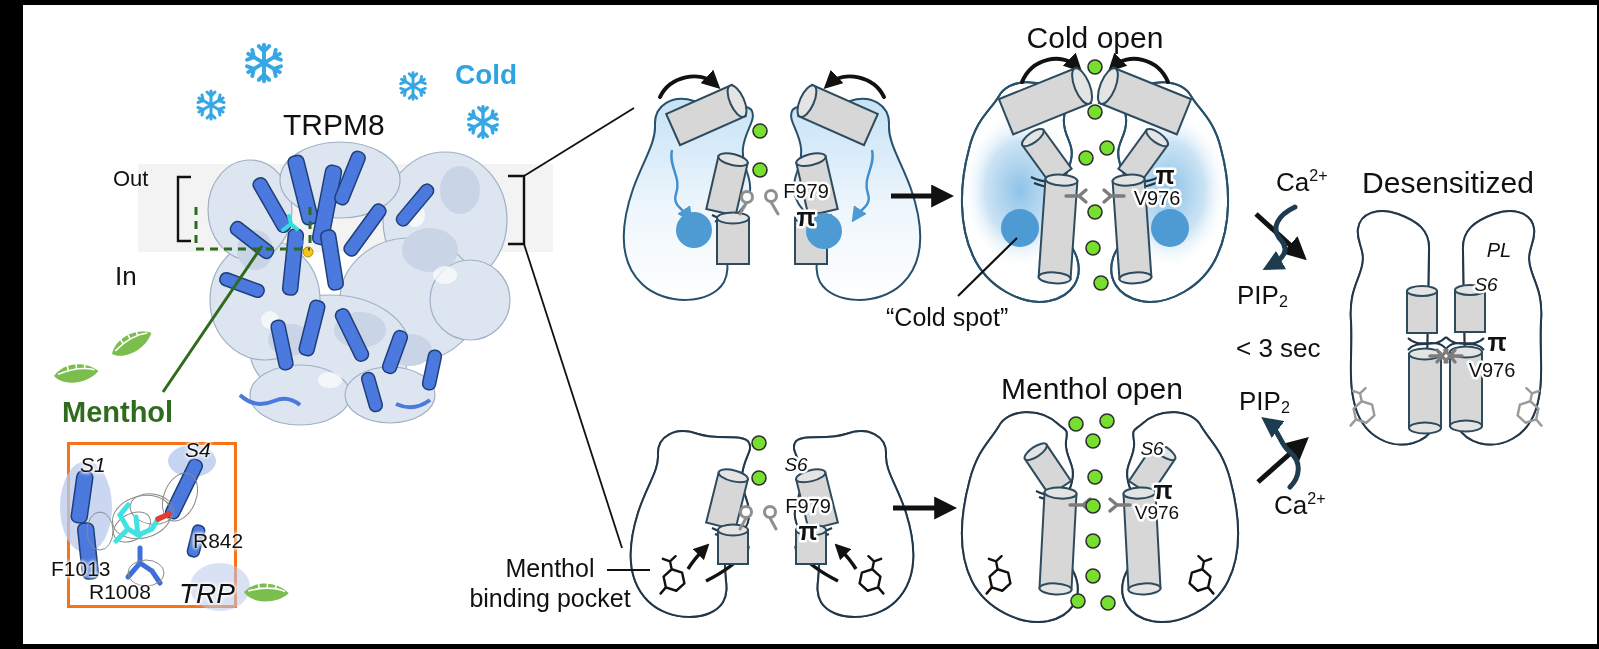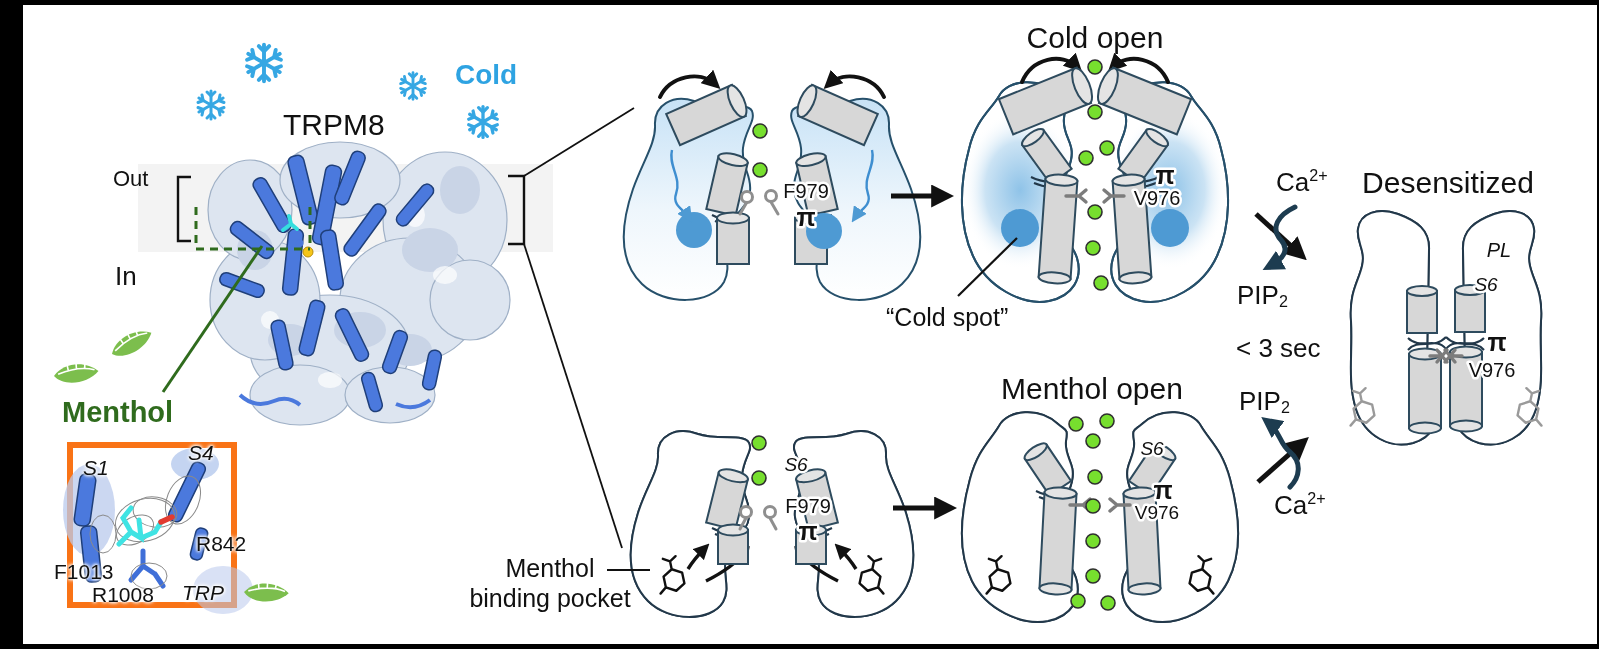--- a/index.html
+++ b/index.html
@@ -169,21 +169,21 @@
       <path d="M240,395 q15,14 34,6 q14,-6 26,4" fill="none" stroke="#4b79dd" stroke-width="4"></path>
       <path d="M430,400 q-16,12 -34,4" fill="none" stroke="#4b79dd" stroke-width="4"></path>
     </g>
     <g>
       <path d="M283,230 l8,-6 l6,5 M291,224 l-2,-8" stroke="#35dede" stroke-width="4" fill="none" stroke-linecap="round"></path>
       <circle cx="308" cy="252" r="5" fill="#f5c518" stroke="#b98d0a"></circle>
       <circle cx="300" cy="243" r="3.5" fill="#4b79dd"></circle>
     </g>
   </svg>
 
-  <div class="abs" style="left:67px;top:442px;width:170px;height:166px;border:6px solid #f97316;background:#fff;box-sizing:border-box;">
+  <div class="abs" style="left:67px;top:442px;width:170px;height:166px;border:3px solid #f97316;background:#fff;box-sizing:border-box;">
     <svg style="left:0;top:0;" width="164" height="160" viewBox="0 0 164 160">
       <g>
         <ellipse cx="16" cy="62" rx="26" ry="46" fill="#b9c9ec" opacity="0.75"></ellipse>
         <ellipse cx="150" cy="142" rx="30" ry="24" fill="#b9c9ec" opacity="0.55"></ellipse>
         <ellipse cx="122" cy="16" rx="24" ry="16" fill="#9db8e8" opacity="0.6"></ellipse>
         <g fill="#4b79dd" stroke="#1f3f7a" stroke-width="1.5">
           <rect x="-8" y="-26" width="16" height="52" rx="6" transform="translate(12,52) rotate(8)"></rect>
           <rect x="-8" y="-28" width="16" height="56" rx="6" transform="translate(18,106) rotate(-6)"></rect>
           <rect x="-7" y="-32" width="14" height="64" rx="6" transform="translate(114,44) rotate(26)"></rect>
           <rect x="-6" y="-16" width="12" height="32" rx="5" transform="translate(126,96) rotate(14)"></rect>
@@ -199,21 +199,21 @@
         </g>
         <path d="M46,96 L58,84 L68,90 L66,72 M58,84 L50,70 L58,60 M68,90 L82,84 L88,74" stroke="#3fe3e3" stroke-width="5" fill="none" stroke-linecap="round"></path>
         <path d="M88,74 L99,69" stroke="#e23b30" stroke-width="5.5" fill="none" stroke-linecap="round"></path>
       </g>
     </svg>
     <div class="abs halo it" style="left:10px;top:8px;font-size:21px;">S1</div>
     <div class="abs halo it" style="left:98px;top:-7px;font-size:21px;margin-left:17px;">S4</div>
     <div class="abs halo" style="left:123px;top:84px;font-size:21px;">R842</div>
     <div class="abs halo" style="left:-19px;top:112px;font-size:21px;text-align:center;">F1013</div>
     <div class="abs halo" style="left:19px;top:135px;font-size:21px;">R1008</div>
-    <div class="abs halo it" style="left:109px;top:133px;font-size:21px;">TRP</div>
+    <div class="abs halo it" style="left:109px;top:133px;font-size:28px;">TRP</div>
   </div>
 
   <svg style="left:628px;top:60px;" width="280" height="250" viewBox="628 60 280 250">
     <g>
       <use href="#pobL" class="blobCold" fill="url(#gpre)"></use>
       <use href="#pobL" class="blobCold" fill="url(#gpre)" transform="translate(1544,0) scale(-1,1)"></use>
     </g>
     <g>
       <path class="barrow" d="M660,97 C670,76 700,70 715,84" marker-end="url(#ah)"></path>
       <path class="barrow" d="M884,97 C874,76 844,70 829,84" marker-end="url(#ah)"></path>

